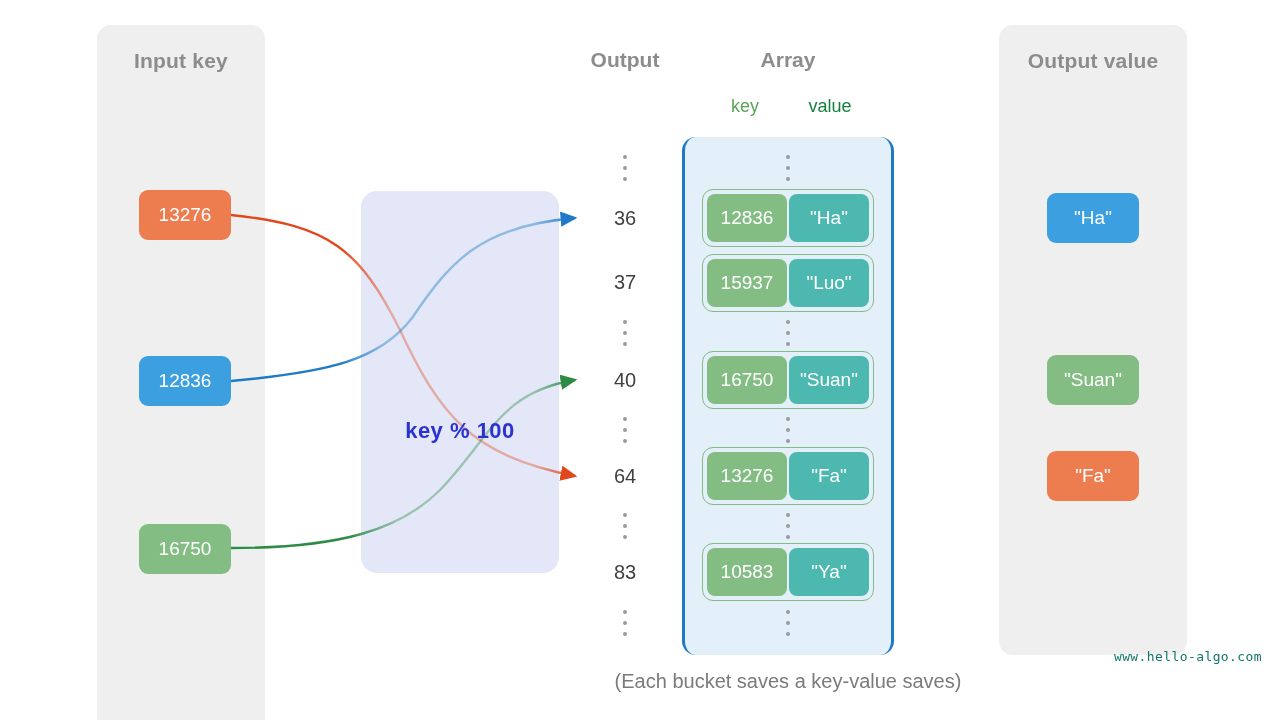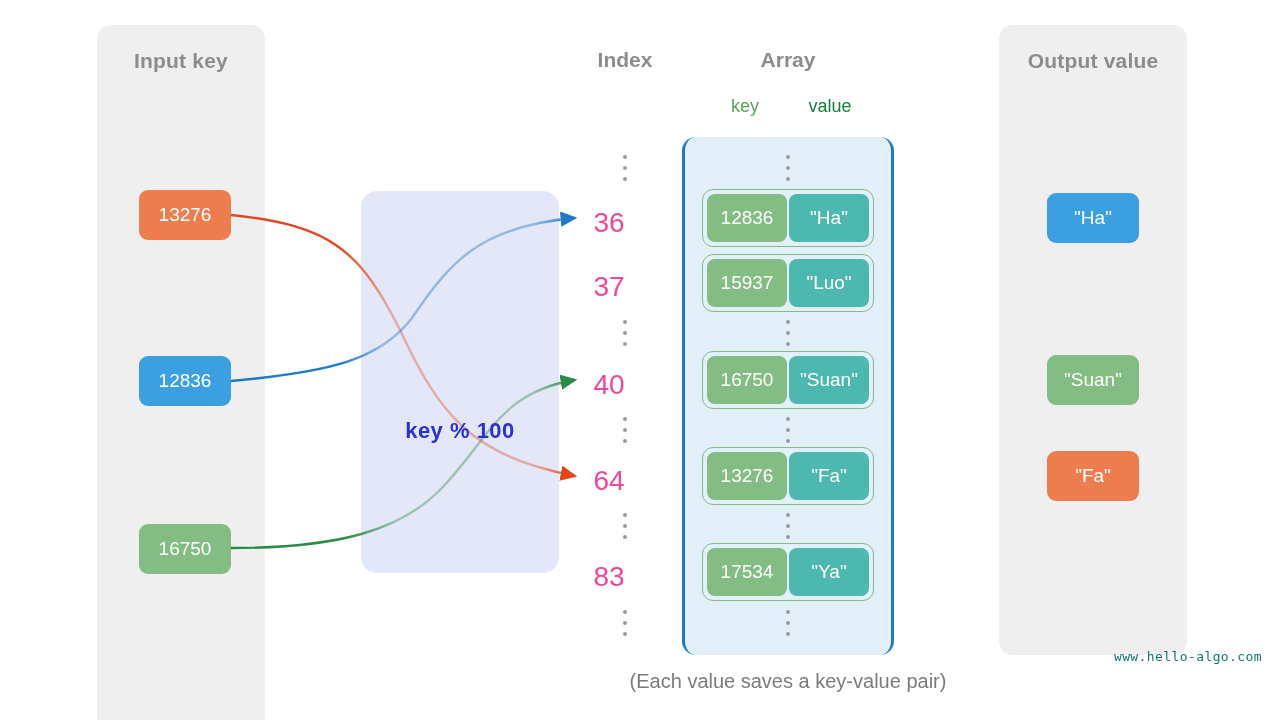--- a/index.html
+++ b/index.html
@@ -119,25 +119,25 @@
     background: #e3eff9;
     border-left: 3px solid #2079c8;
     border-right: 3px solid #2079c8;
     border-radius: 14px;
     box-sizing: border-box;
   }
 
   
   .index-label {
     position: absolute;
-    left: 580px;
+    left: 596px;
     width: 58px;
     text-align: center;
-    font-size: 28px;
-    color: #ec4899;
+    font-size: 20px;
+    color: #404040;
   }
 
   
   .vdots {
     position: absolute;
     width: 14px;
     display: flex;
     flex-direction: column;
     align-items: center;
     justify-content: space-between;
@@ -297,21 +297,21 @@
 
     <path d="M231,548 C340,548 400,530 440,490 C490,438 500,392 575,380" fill="none" stroke="url(#g-green)" stroke-width="2.4" marker-end="url(#ah-green)"></path>
 
     <path d="M655,218 L1040,218" fill="none" stroke="url(#r-blue)" stroke-width="2.2" marker-end="url(#ah-blue2)"></path>
     <path d="M655,380 L1040,380" fill="none" stroke="url(#r-green)" stroke-width="2.2" marker-end="url(#ah-green2)"></path>
     <path d="M655,476 L1040,476" fill="none" stroke="url(#r-orange)" stroke-width="2.2" marker-end="url(#ah-orange2)"></path>
   </svg>
 
   <div id="hash-formula">key % 100</div>
 
-  <div class="col-title" id="title-index">Index</div>
+  <div class="col-title" id="title-index">Output</div>
   <div class="col-title" id="title-array">Array</div>
   <div class="sub-title" id="title-key">key</div>
   <div class="sub-title" id="title-value">value</div>
 
   <div id="array-bracket"></div>
 
   <div class="vdots" style="left:618px; top:155px">
       <i></i>
       <i></i>
       <i></i>
@@ -378,28 +378,28 @@
   </div>
   <div class="bucket" style="top:351px">
     <div class="kbox">16750</div>
     <div class="vbox">"Suan"</div>
   </div>
   <div class="bucket" style="top:447px">
     <div class="kbox">13276</div>
     <div class="vbox">"Fa"</div>
   </div>
   <div class="bucket" style="top:543px">
-    <div class="kbox">17534</div>
+    <div class="kbox">10583</div>
     <div class="vbox">"Ya"</div>
   </div>
 
   <div class="panel" id="panel-output">
     <div class="panel-title">Output value</div>
   </div>
 
   <div class="token blue out-token" style="top:193px">"Ha"</div>
   <div class="token green out-token" style="top:355px">"Suan"</div>
   <div class="token orange out-token" style="top:451px">"Fa"</div>
 
-  <div id="caption">(Each value saves a key-value pair)</div>
+  <div id="caption">(Each bucket saves a key-value saves)</div>
   <div id="watermark">www.hello-algo.com</div>
 
 </div>
 
 </body></html>

